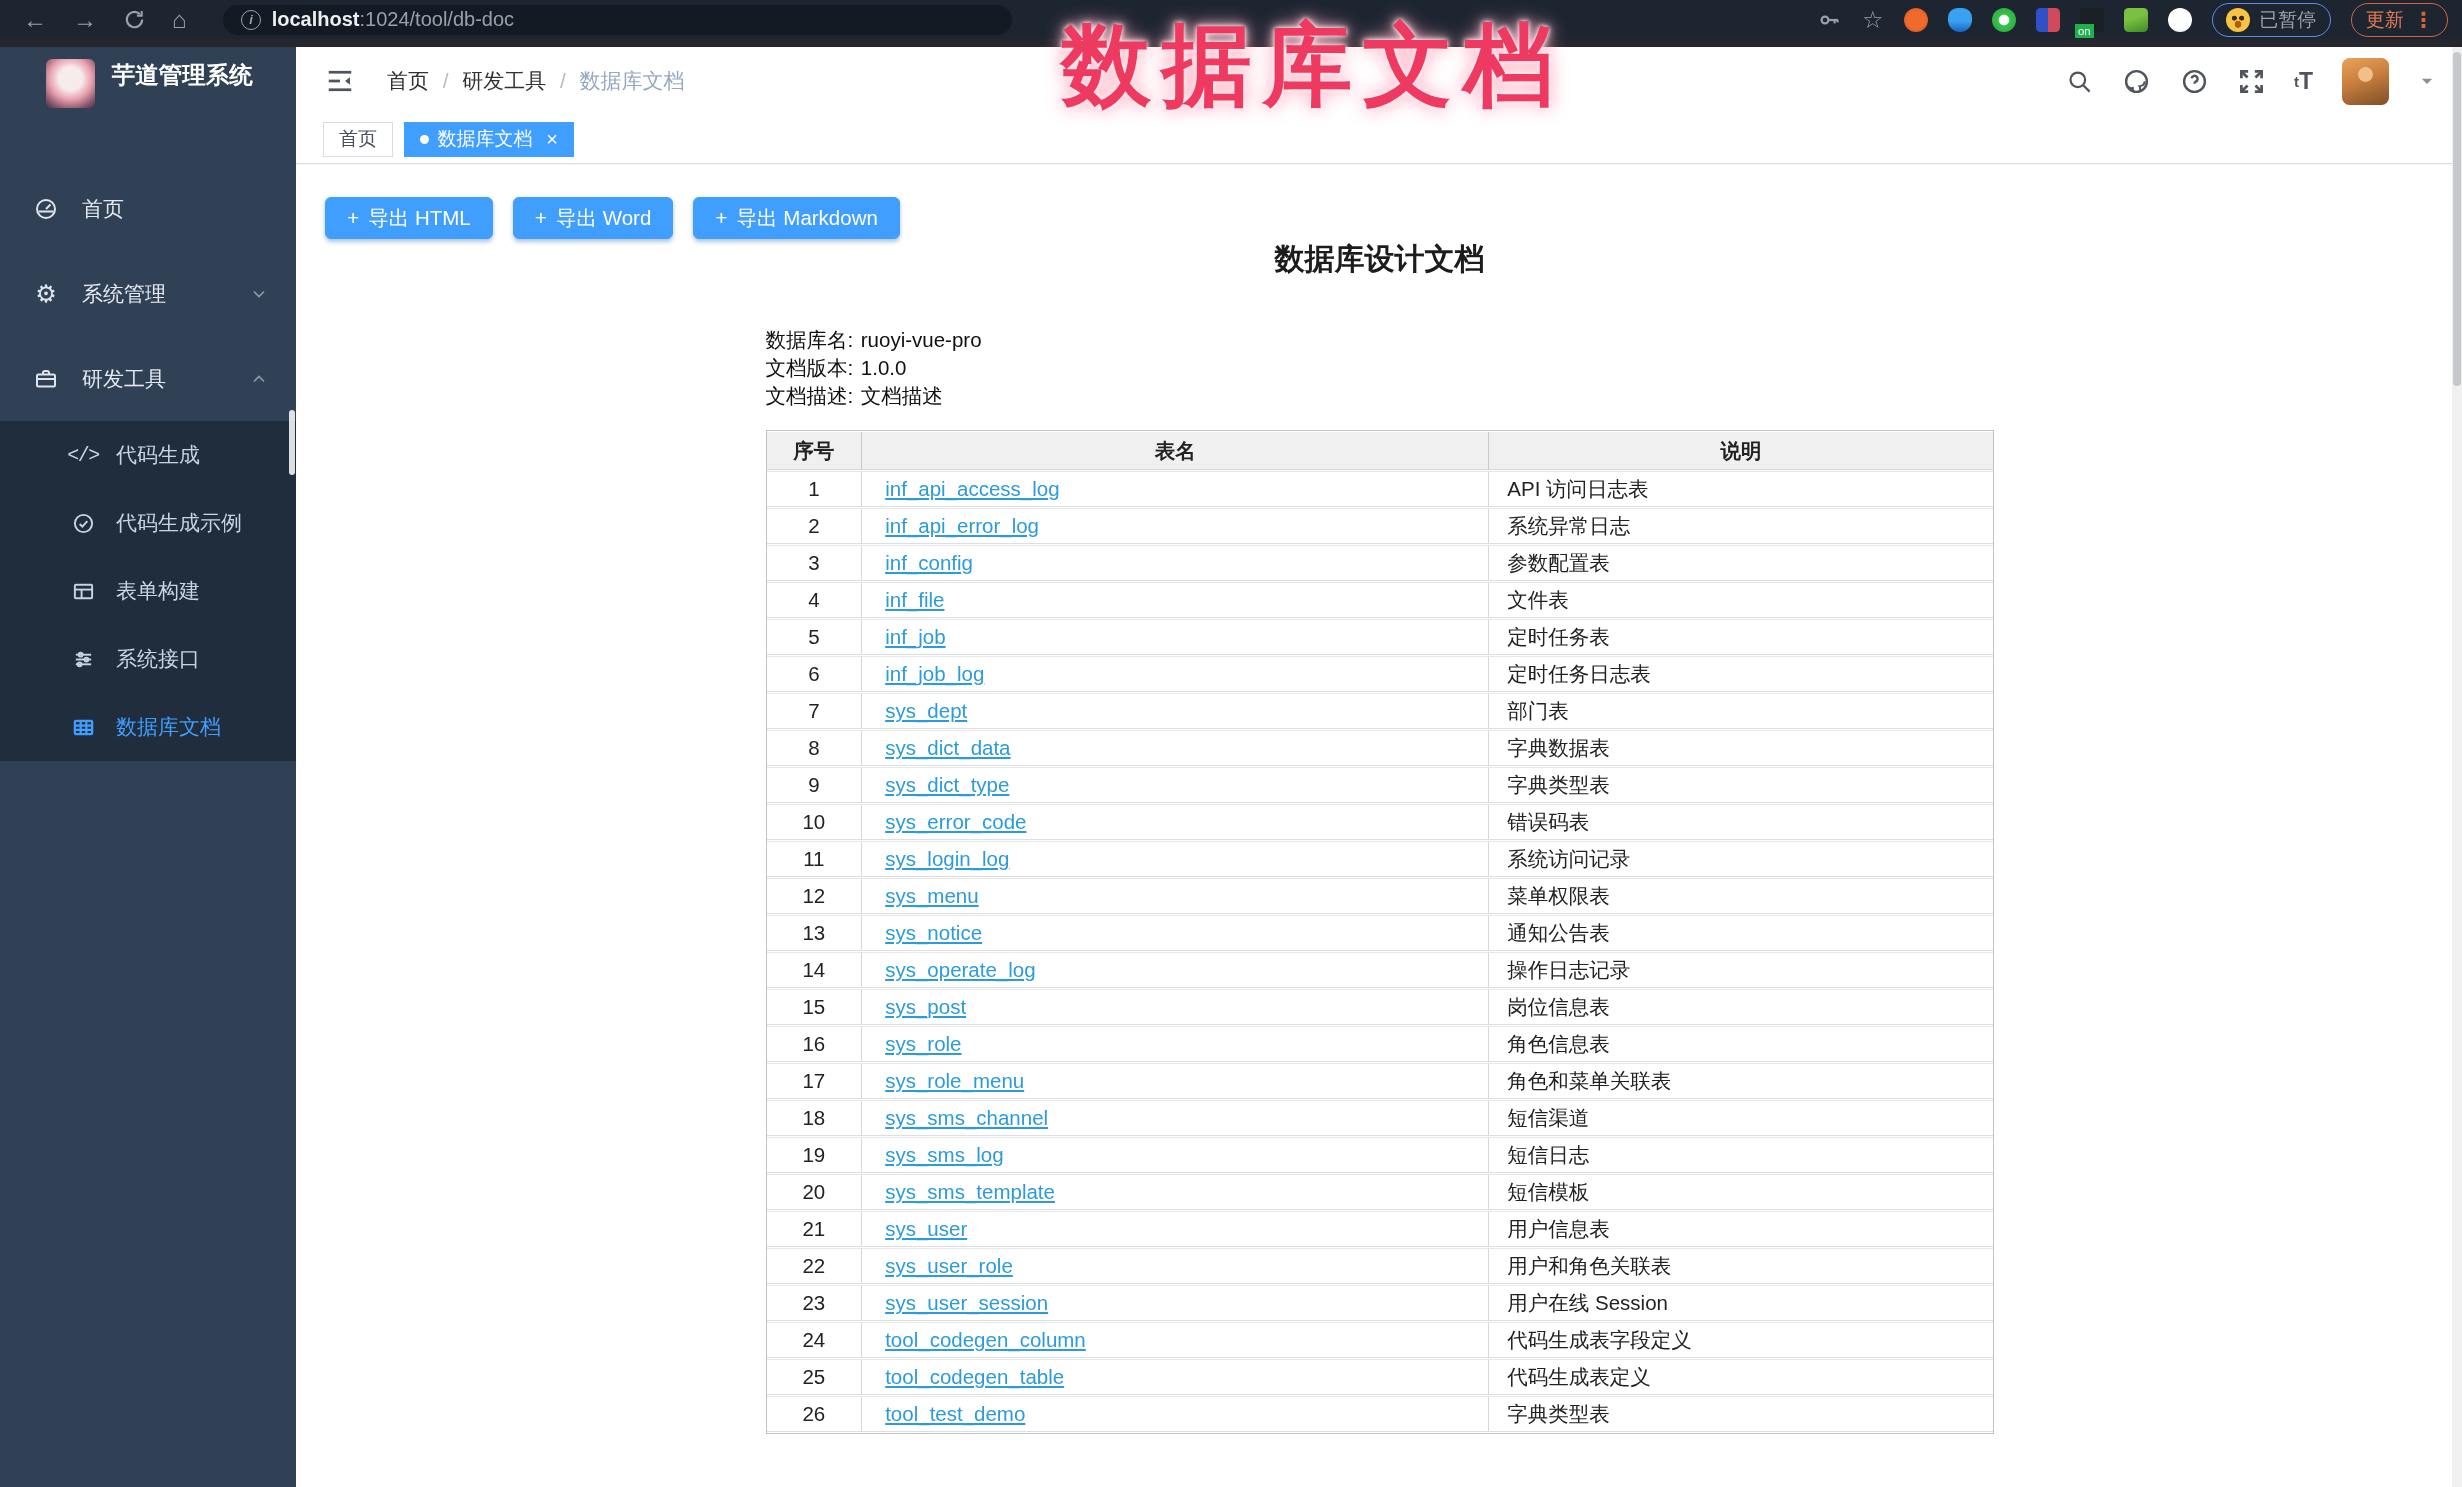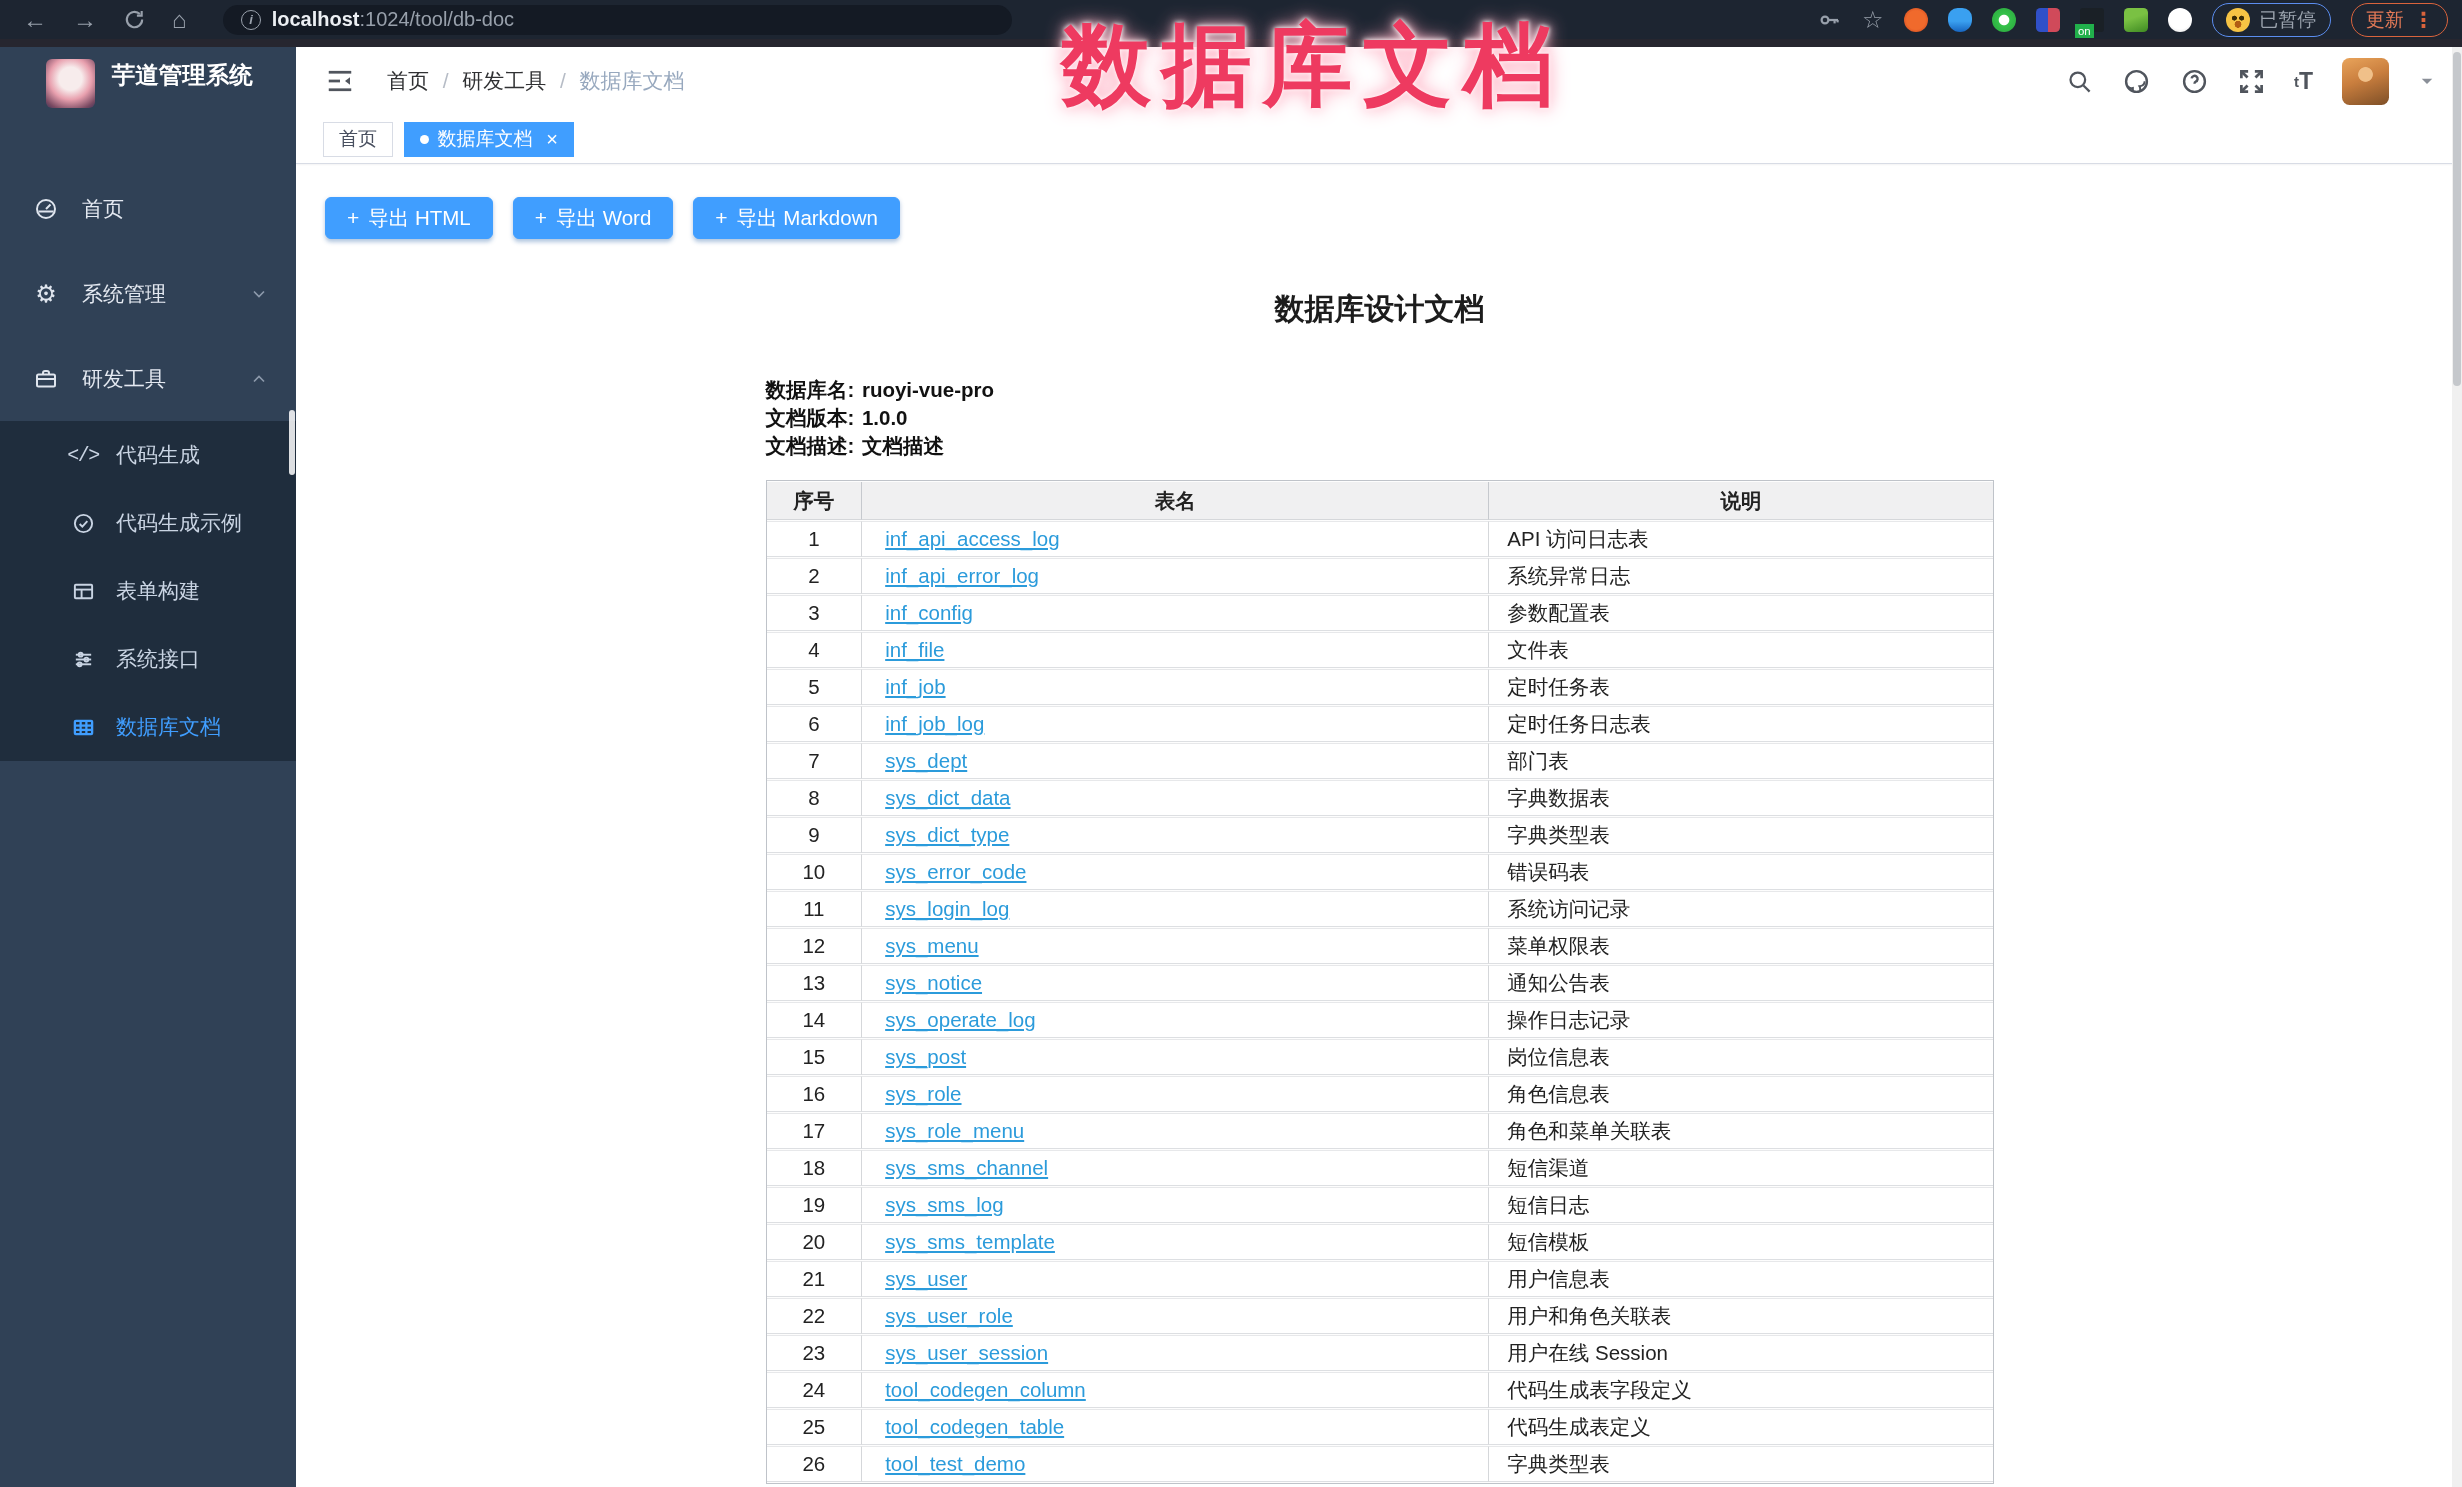--- a/index.html
+++ b/index.html
@@ -90,23 +90,23 @@
   .tag-close { font-size:20px; line-height:1; margin-left:4.6px; cursor:pointer; }
 
   .content { padding:33px 0 0 0; }
   .btn-row { display:flex; gap:20px; padding-left:29px; }
   .btn { display:flex; align-items:center; gap:9px; background:#409eff; color:#fff; border:0.8px solid #409eff;
          border-radius:6px; height:42px; padding:0 21px; font-size:20.5px; cursor:pointer;
          box-shadow:0 2.3px 4.6px rgba(30,90,160,.35); }
   .btn .plus { font-size:21px; }
 
   .doc { width:1228px; margin:0 auto; }
-  .doc-title { margin-top:50px; text-align:center; font-size:30px; font-weight:bold; color:#1c1c1c; }
+  .doc-title { text-align:center; font-size:30px; font-weight:bold; color:#1c1c1c; }
   .doc-meta { margin-top:46px; }
-  .meta-line { font-size:20.5px; line-height:28px; color:#111; font-weight:bold; }
+  .meta-line { font-size:20.5px; line-height:28px; color:#111; font-weight:normal; }
   .meta-line .meta-label { margin-right:7.6px; }
 
   table.db-table { width:1228px; margin-top:20px; border-collapse:separate; border-spacing:0 1.5px;
                    border:0.8px solid #bfc3c9; font-size:20.5px; color:#222; background:#fdfdfd; }
   .db-table th { background:#f0f0f1; font-weight:bold; height:38px; text-align:center;
                  border-right:0.8px solid #c6c9ce; border-bottom:0.8px solid #d5d7da; }
   .db-table th:last-child { border-right:none; }
   .db-table td { height:36px; border-right:0.8px solid #d5d7da; border-bottom:0.8px solid #dddfe2; border-top:0.8px solid #e7e8ea; background:#fff; }
   .db-table td:last-child { border-right:none; }
   .col-num { width:96px; text-align:center; }

